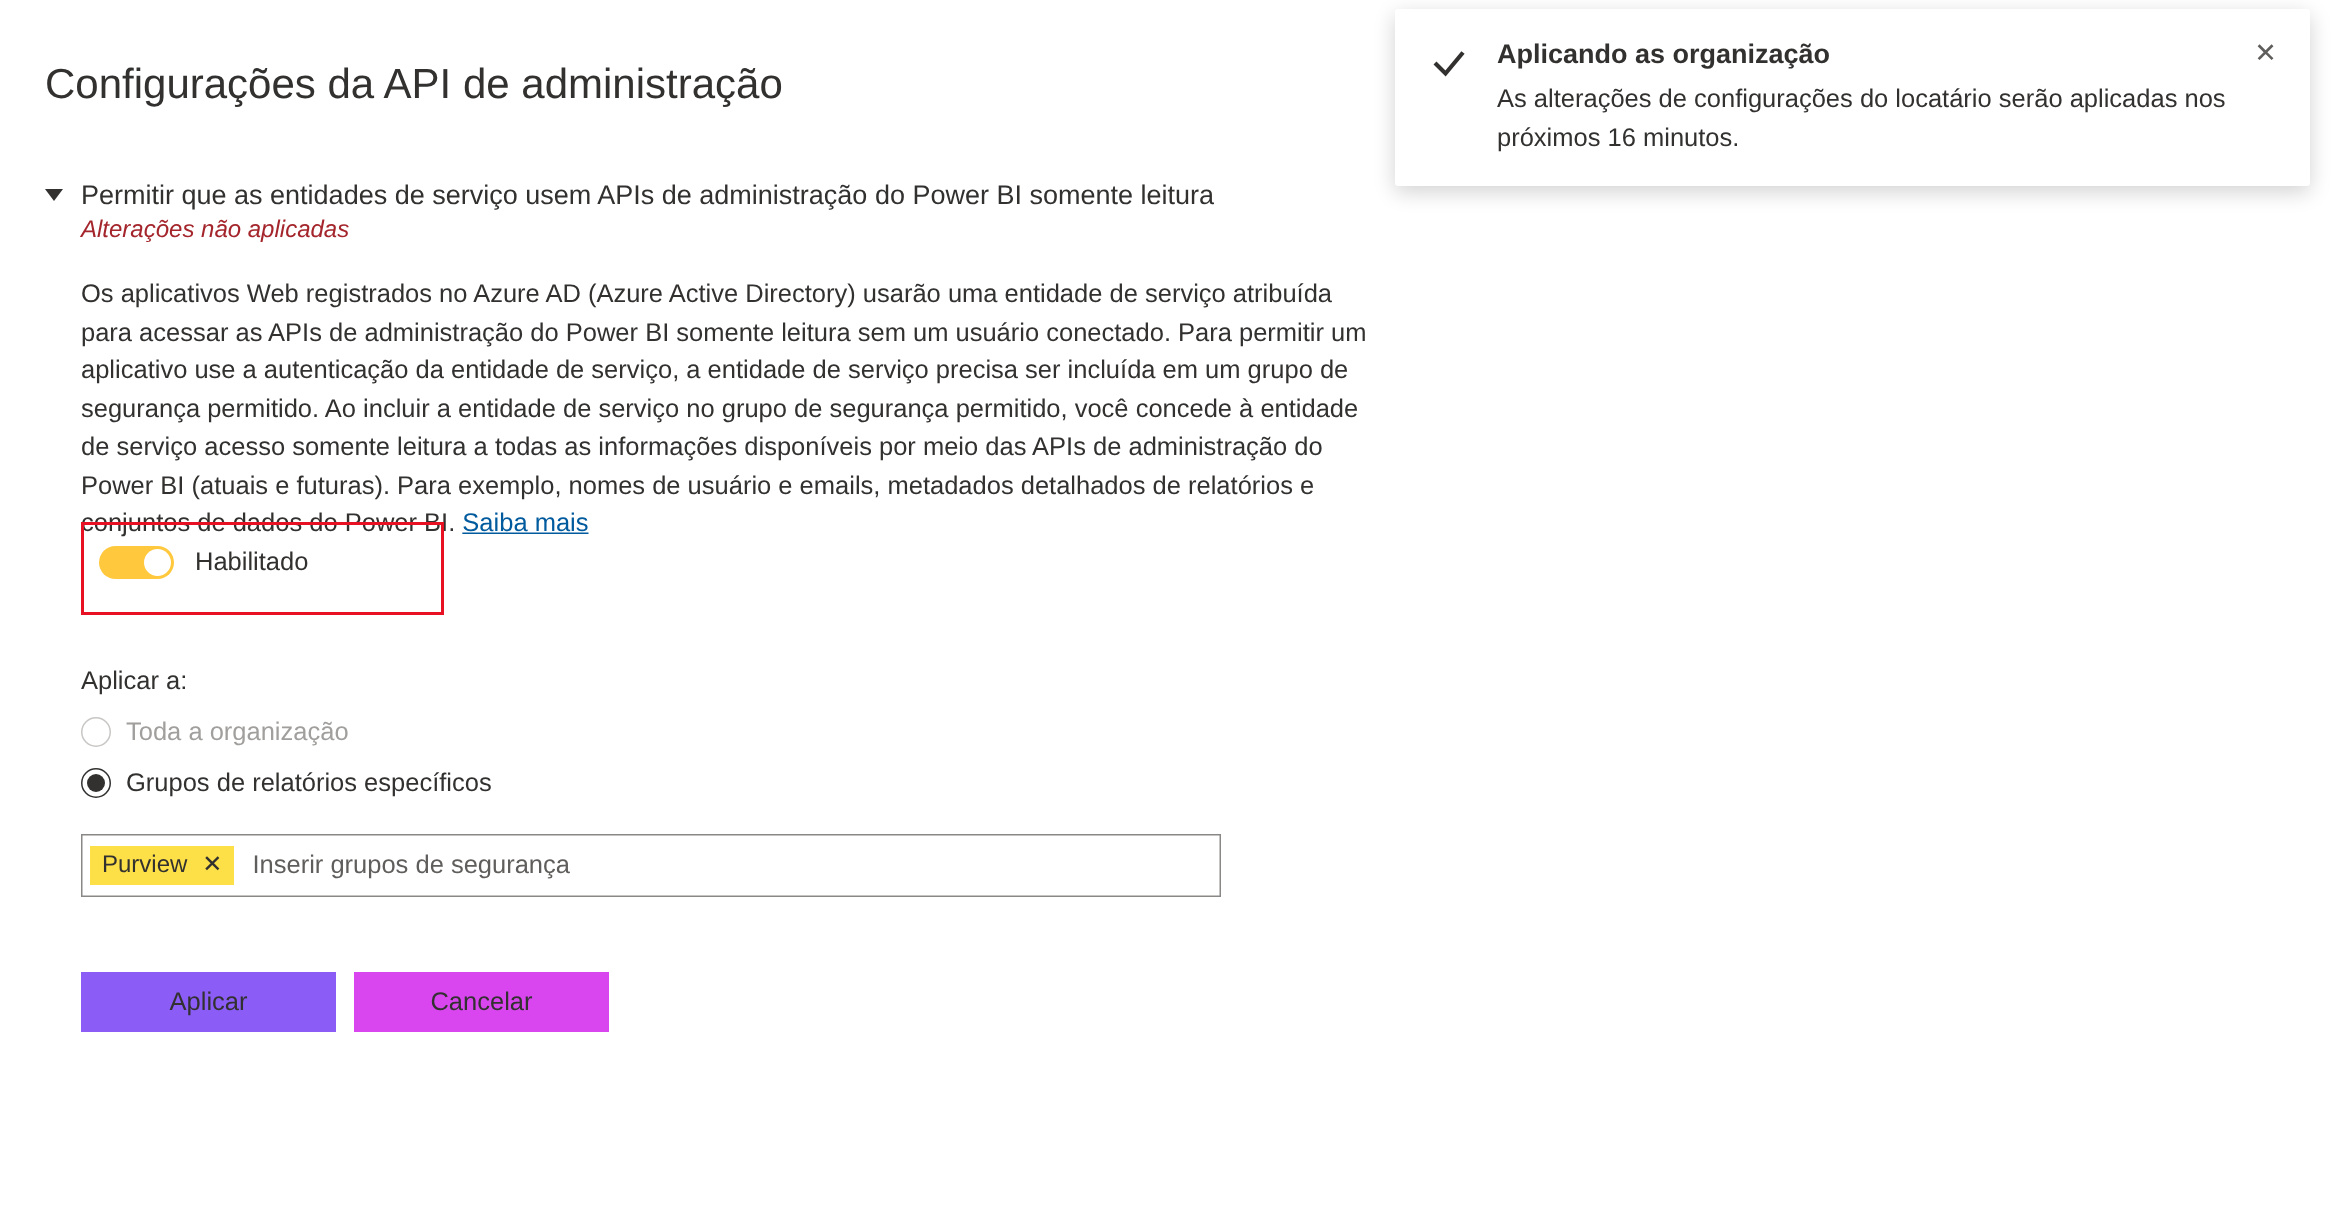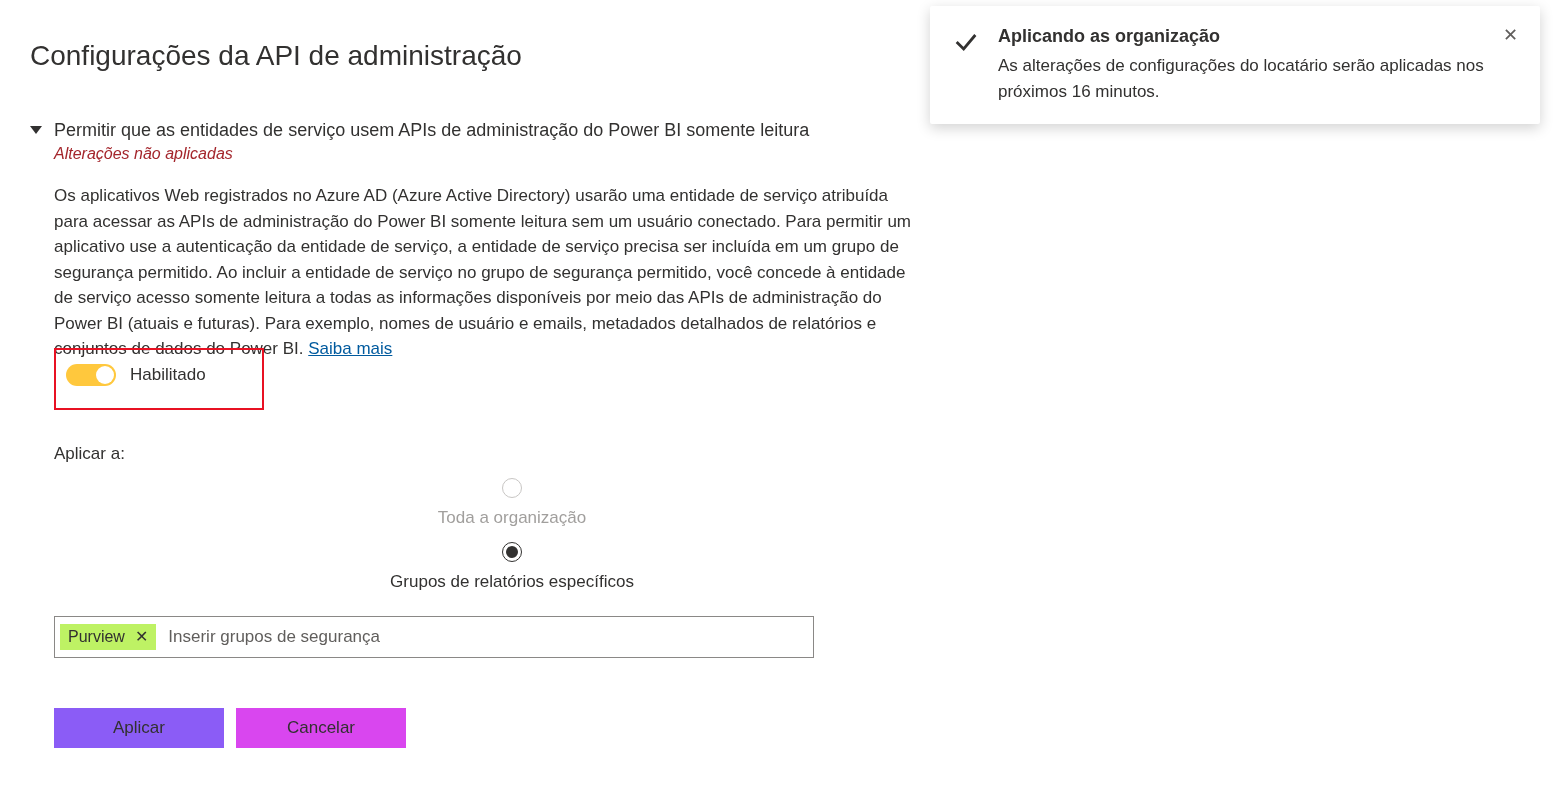--- a/index.html
+++ b/index.html
@@ -50,21 +50,21 @@
       line-height: 1.5;
       color: #323130;
       margin-bottom: 0;
       max-width: 870px;
     }
     .link { color: #005a9e; text-decoration: underline; cursor: pointer; }
     .highlight-box {
       border: 2px solid #e81123;
       padding: 14px 10px 22px 10px;
       margin-top: -14px;
-      width: 210px;
+      width: 242px;
       position: relative;
       display: flex;
       align-items: center;
       gap: 14px;
     }
     .toggle {
       width: 50px; height: 22px;
       background: #ffc83d;
       border-radius: 11px;
       position: relative;
@@ -74,21 +74,21 @@
     .toggle-knob {
       position: absolute;
       right: 2px; top: 2px;
       width: 18px; height: 18px;
       background: #fff;
       border-radius: 50%;
     }
     .toggle-label { font-size: 17px; }
     .apply-to-section { margin-top: 34px; }
     .apply-to-label { font-size: 17px; margin-bottom: 14px; }
-    .radio-row { display: flex; align-items: center; gap: 10px; margin-bottom: 14px; flex-direction: column; }
+    .radio-row { display: flex; align-items: center; gap: 10px; margin-bottom: 14px; }
     .radio {
       width: 20px; height: 20px;
       border: 1px solid #323130;
       border-radius: 50%;
       display: flex; align-items: center; justify-content: center;
       cursor: pointer;
       flex-shrink: 0;
     }
     .radio.disabled { border-color: #c8c6c4; cursor: default; }
     .radio.selected::after {
@@ -103,21 +103,21 @@
       border: 1px solid #8a8886;
       padding: 5px;
       display: flex;
       align-items: center;
       gap: 8px;
       width: 760px;
       margin-top: 24px;
       height: 42px;
     }
     .tag {
-      background: #bef264;
+      background: #fde047;
       padding: 4px 8px;
       display: flex;
       align-items: center;
       gap: 10px;
       font-size: 16px;
     }
     .tag-close { cursor: pointer; font-size: 16px; line-height: 1; }
     .tag-placeholder { color: #605e5c; font-size: 17px; padding-left: 4px; }
     .button-row { display: flex; gap: 12px; margin-top: 50px; }
     .btn {

